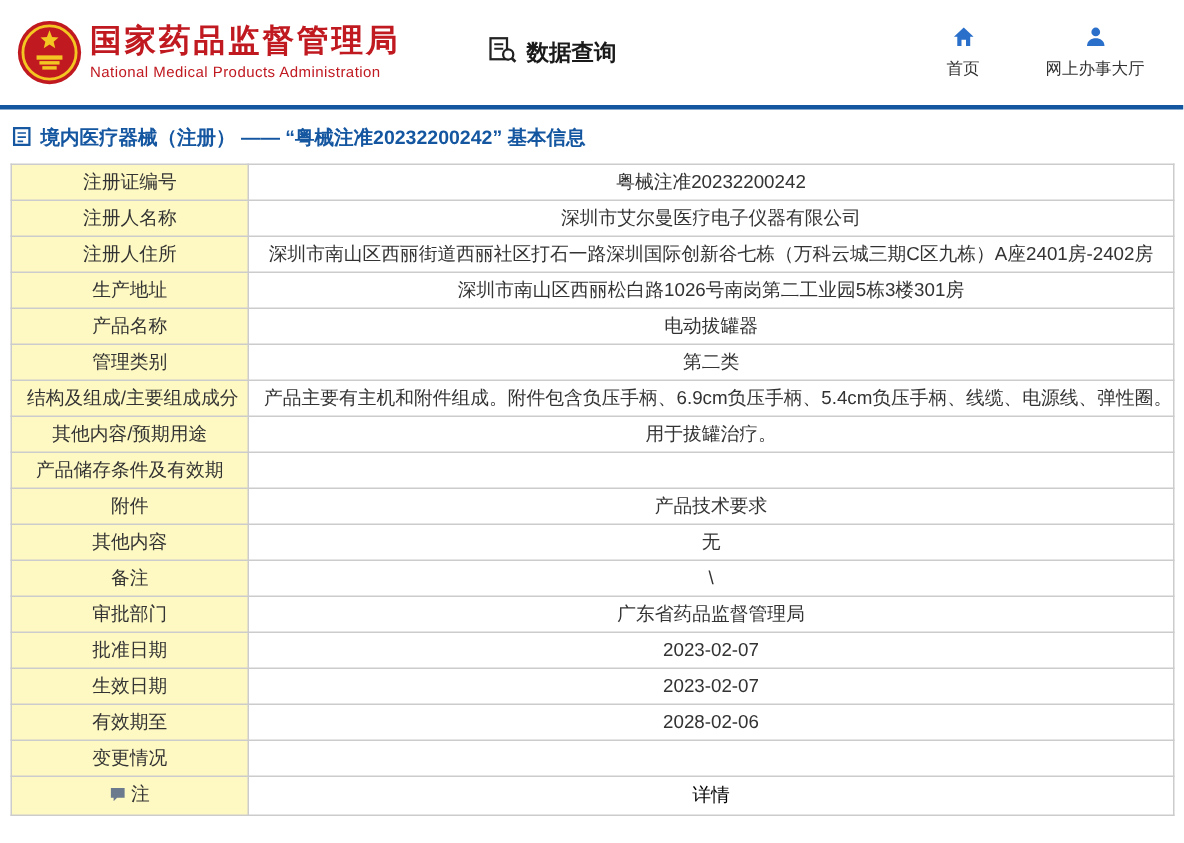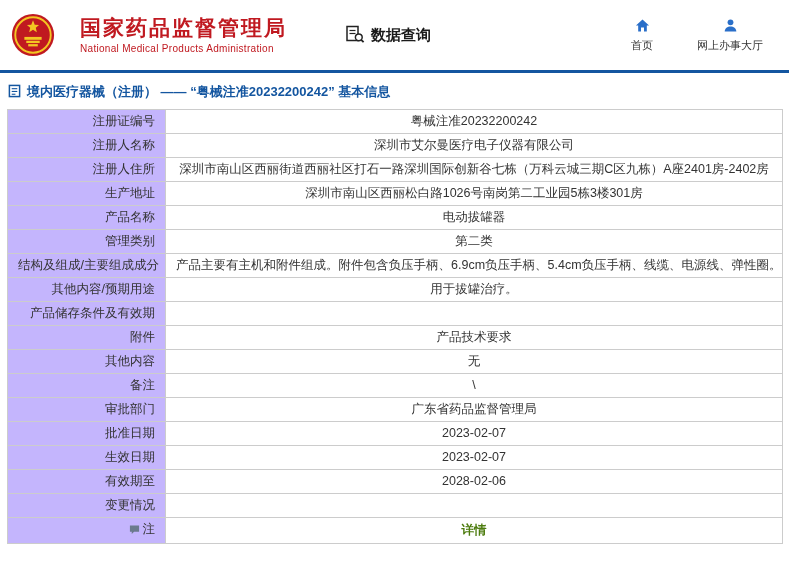--- a/index.html
+++ b/index.html
@@ -9,40 +9,40 @@
     background:#fff;
     font-family:"Liberation Sans","DejaVu Sans",sans-serif;
     color:#333;
   }
   
   .site-header{
     display:flex; align-items:center;
     height:70px; padding:8px 18px 8px 10px;
   }
   .emblem{ width:46px; height:46px; flex:0 0 auto; }
-  .agency{ margin-left:24px; }
+  .agency{ margin-left:4px; }
   .agency-cn{ color:#c01920; font-size:21px; font-weight:bold; letter-spacing:2px; line-height:1.15; }
   .agency-en{ color:#c01920; font-size:10px; margin-top:2px; letter-spacing:.3px; }
   .data-query{ display:flex; align-items:center; gap:6px; margin-left:58px; font-size:15px; font-weight:bold; color:#1a1a1a; cursor:pointer;text-align:right; }
   .header-right{ margin-left:auto; display:flex; gap:44px; padding-right:8px; }
   .nav-item{ display:flex; flex-direction:column; align-items:center; gap:3px; font-size:11px; color:#333; cursor:pointer; white-space:nowrap; }
   .header-divider{ height:3px; background:#1456a0; }
   
   .breadcrumb{ display:flex; align-items:center; gap:6px; padding:10px 8px 8px 8px; font-size:13px; font-weight:bold; color:#1456a0; }
   
   .info-table{ border-collapse:collapse; table-layout:fixed; width:776px; margin-left:7px; }
   .info-table td{
     border:1px solid #ccc; font-size:12.5px; color:#333;
     padding:4px 10px; height:14.2px; line-height:15px;
     overflow:hidden; white-space:nowrap;
   }
-  .label-cell{ width:158px; text-align:right; background:#c4b5fd; }
+  .label-cell{ width:158px; text-align:center; background:#fef9c3; }
   .value-cell{ text-align:center; }
   .row-icon{ display:inline-block; vertical-align:-2px; margin-right:3px; }
-  a.link{ color:#4d7c0f; text-decoration:none; cursor:pointer;font-weight:bold; }
+  a.link{ color:#000000; text-decoration:none; cursor:pointer; }
 </style>
 </head>
 <body>
 
 <header class="site-header">
   <span class="emblem">
     <svg viewBox="0 0 48 48" width="46" height="46">
       <circle cx="24" cy="24" r="22" fill="#c01920"></circle>
       <circle cx="24" cy="24" r="18.5" fill="none" stroke="#f3c622" stroke-width="2"></circle>
       <polygon fill="#f3c622" points="24,8.5 25.8,13.2 30.3,13.5 26.9,16.5 28,21 24,18.5 20,21 21.1,16.5 17.7,13.5 22.2,13.2"></polygon>

